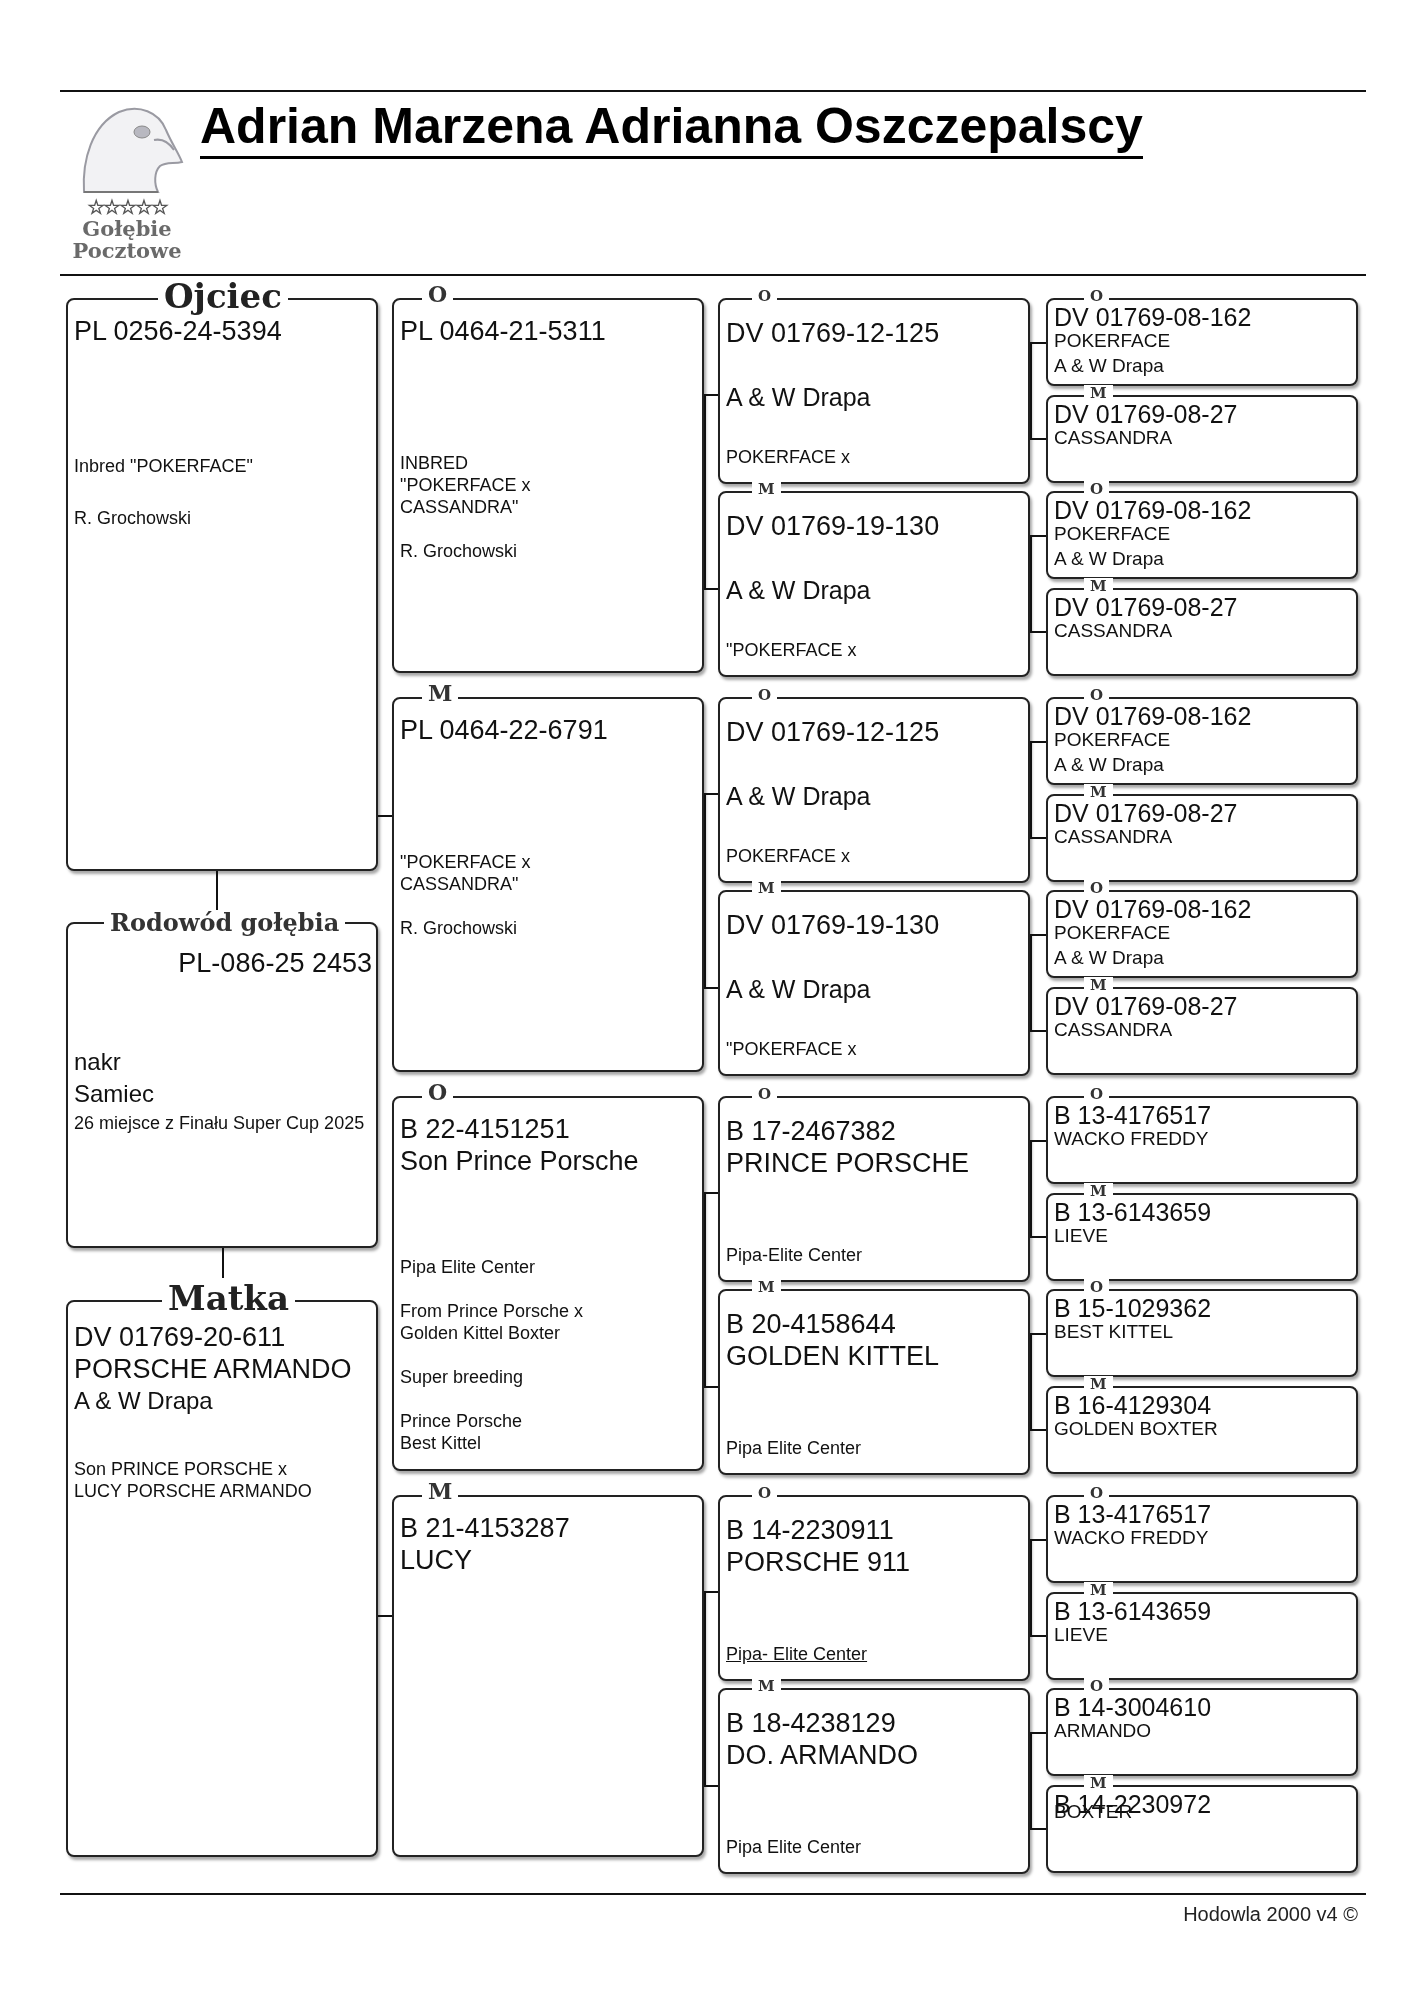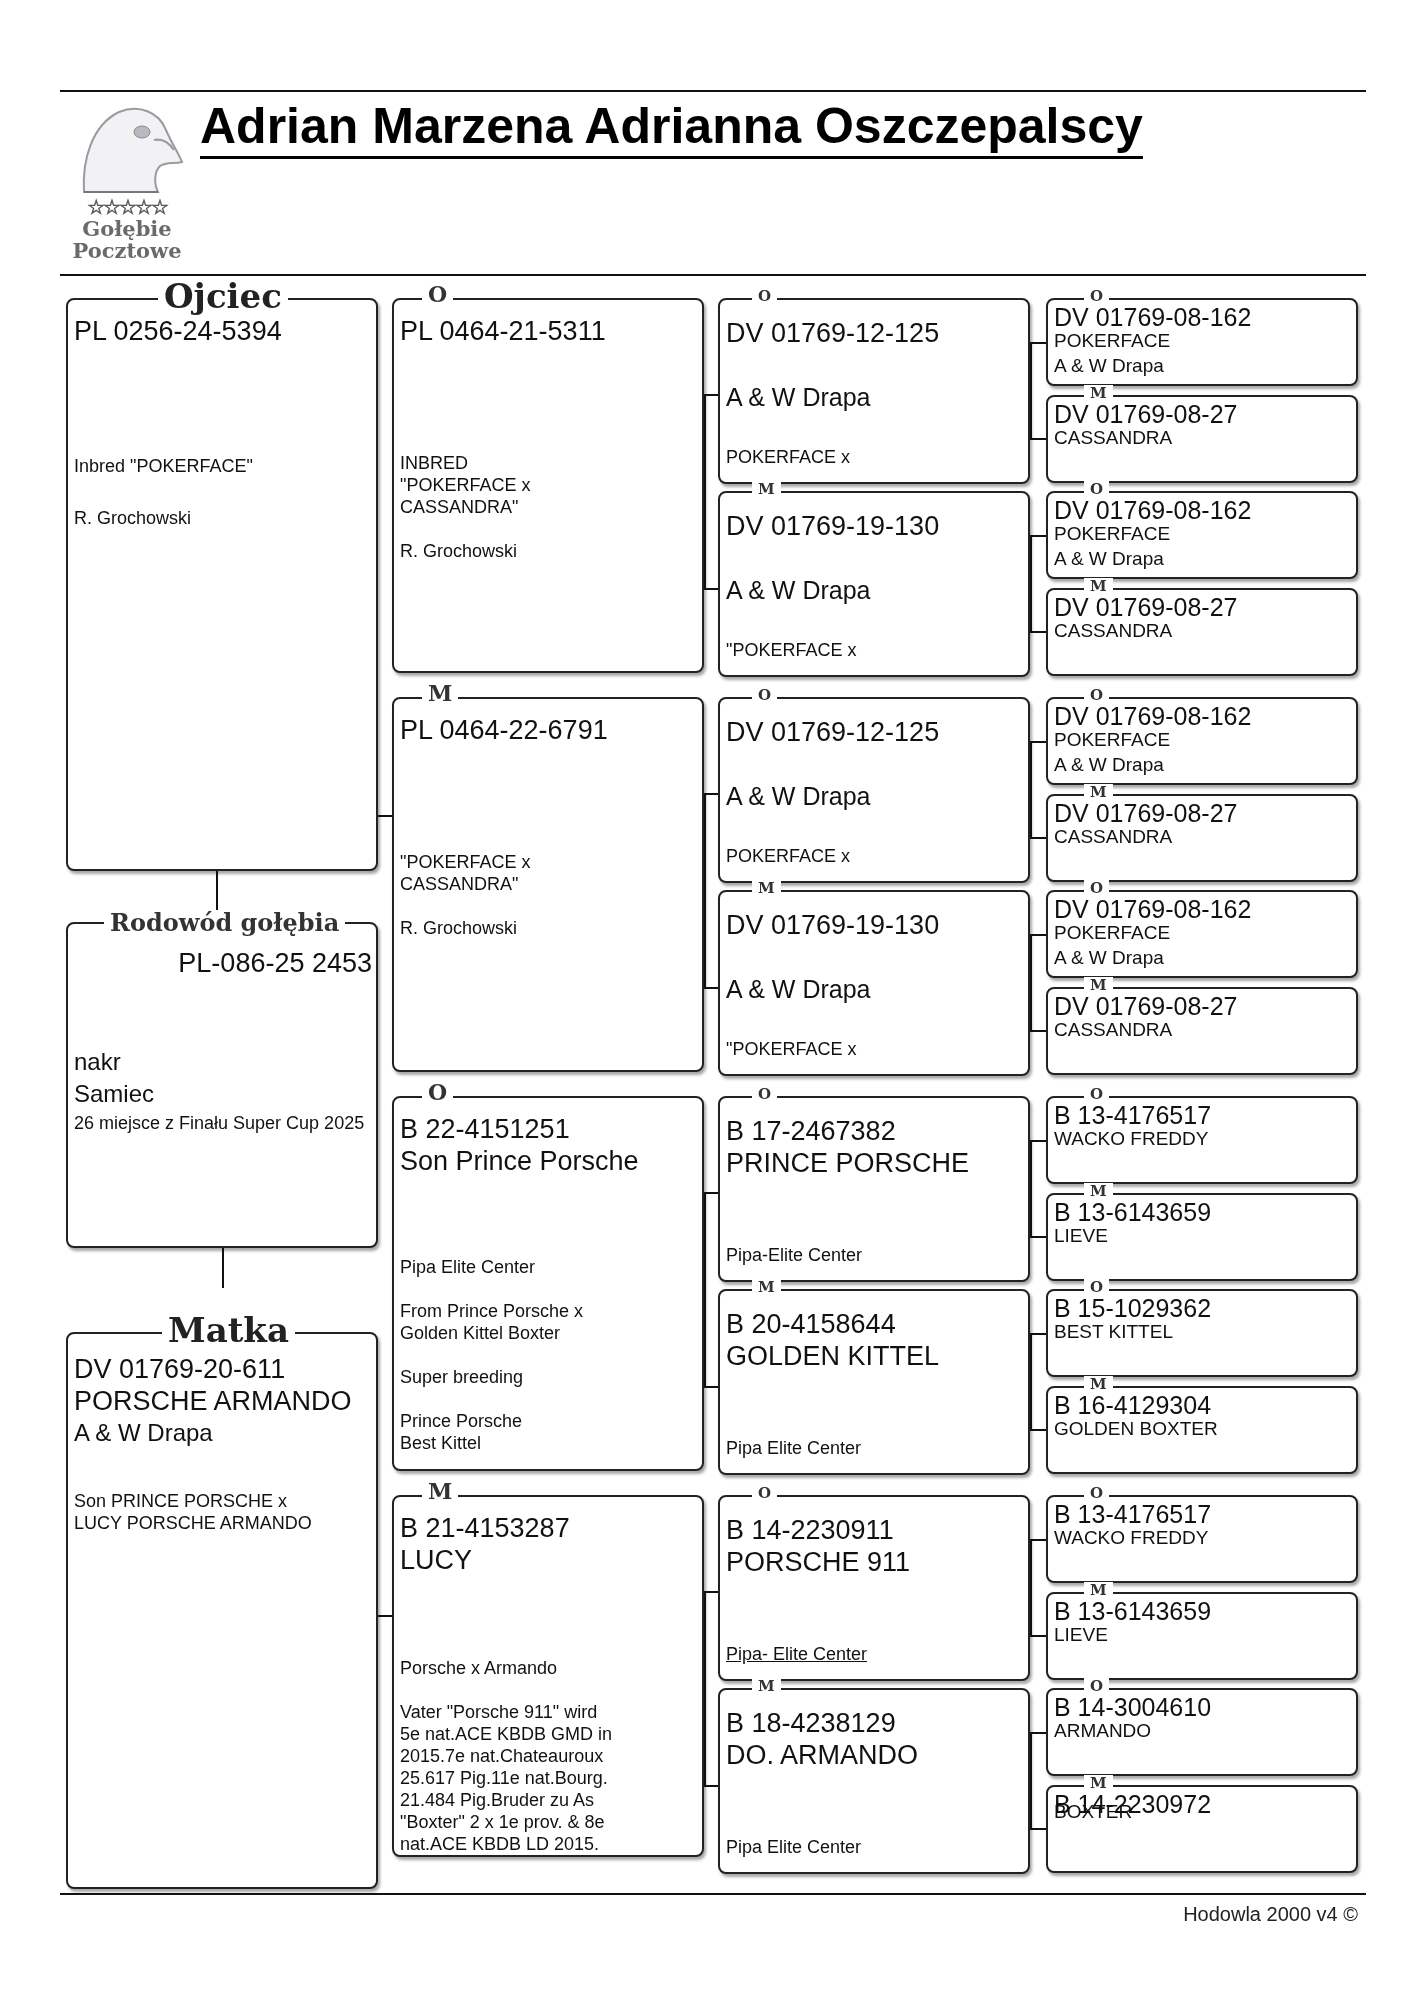--- a/index.html
+++ b/index.html
@@ -58,21 +58,21 @@
 
 <div class="box" style="left:66px;top:922px;width:312px;height:326px;">
   <div class="legend mid" style="left:36px;">Rodowód gołębia</div>
   <div class="txt ring" style="top:24px;text-align:right;">PL-086-25 2453</div>
   <div class="txt" style="top:123px;font-size:24px;line-height:30px;">nakr</div>
   <div class="txt" style="top:155px;font-size:24px;line-height:30px;">Samiec</div>
   <div class="txt xs" style="top:188px;">26 miejsce z Finału Super Cup 2025</div>
 </div>
 <div class="vline" style="left:222px;top:1248px;height:40px;"></div>
 
-<div class="box" style="left:66px;top:1332px;width:312px;height:557px;">
+<div class="box" style="left:66px;top:1300px;width:312px;height:557px;">
   <div class="legend big" style="left:94px;">Matka</div>
   <div class="txt ring" style="top:20px;">DV 01769-20-611</div>
   <div class="txt ring" style="top:52px;">PORSCHE ARMANDO</div>
   <div class="txt" style="top:84px;font-size:24px;line-height:30px;">A &amp; W Drapa</div>
   <div class="txt xs" style="top:156px;">Son PRINCE PORSCHE x
 LUCY PORSCHE ARMANDO</div>
 </div>
 
 <div class="hline" style="left:378px;top:815px;width:14px;"></div>
 <div class="hline" style="left:378px;top:1615px;width:14px;"></div>
@@ -124,29 +124,20 @@
 Prince Porsche
  Best Kittel</div>
   </div>
 <div class="hline" style="left:704px;top:1192px;width:14px;"></div>
 <div class="hline" style="left:704px;top:1386px;width:14px;"></div>
 <div class="vline" style="left:704px;top:1192px;height:196px;"></div>
 <div class="box" style="left:392px;top:1495px;width:312px;height:362px;">
     <div class="legend small" style="left:28px;">M</div>
     <div class="txt ring" style="top:16px;">B 21-4153287</div>
     <div class="txt ring" style="top:48px;">LUCY</div>
-    <div class="txt xs" style="top:160px;">Porsche x Armando
-
-Vater "Porsche 911" wird
-5e nat.ACE KBDB GMD in
-2015.7e nat.Chateauroux
-25.617 Pig.11e nat.Bourg.
-21.484 Pig.Bruder zu As
-"Boxter" 2 x 1e prov. &amp; 8e
-nat.ACE KBDB LD 2015.</div>
   </div>
 <div class="hline" style="left:704px;top:1591px;width:14px;"></div>
 <div class="hline" style="left:704px;top:1785px;width:14px;"></div>
 <div class="vline" style="left:704px;top:1591px;height:196px;"></div>
 <div class="box" style="left:718px;top:298px;width:312px;height:186px;">
     <div class="legend tiny" style="left:32px;">O</div>
     <div class="txt ring" style="top:18px;">DV 01769-12-125</div>
     <div class="txt ring" style="top:50px;"></div>
     <div class="txt" style="top:82px;font-size:25px;line-height:30px;">A &amp; W Drapa</div>
     <div class="txt xs" style="top:146px;">POKERFACE x</div>

